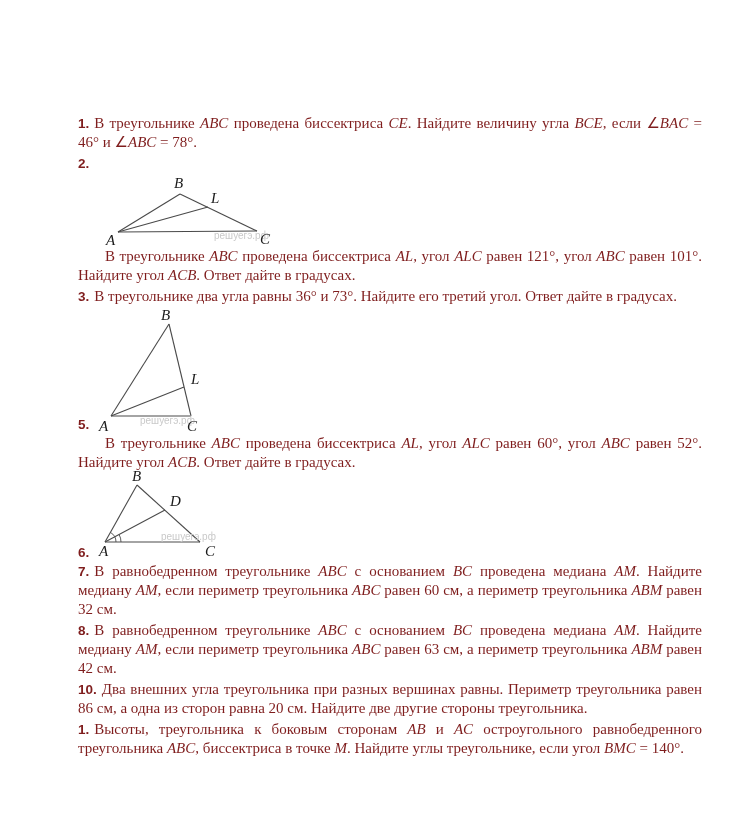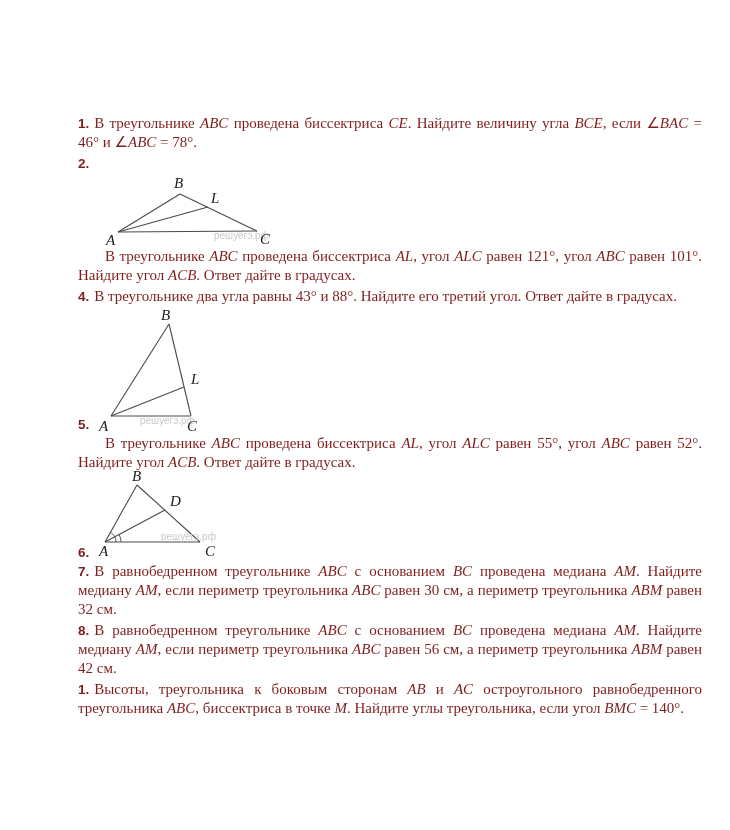--- a/index.html
+++ b/index.html
@@ -66,59 +66,60 @@
       <text class="wm" x="116" y="64">решуегэ.рф</text>
       <text class="vlabel" x="8" y="70">A</text>
       <text class="vlabel" x="76" y="13">B</text>
       <text class="vlabel" x="113" y="28">L</text>
       <text class="vlabel" x="162" y="69">C</text>
     </svg>
   </div>
 
   <p class="prob indent"><span><span>В треугольнике </span><i>ABC</i><span> проведена биссектриса </span><i>AL</i><span>, угол </span><i>ALC</i><span> равен 121°, угол </span><i>ABC</i><span> равен 101°. Найдите угол </span><i>ACB</i><span>. Ответ дайте в градусах.</span></span></p>
 
+  <p class="prob"><b class="pnum">3.</b><span><span>В треугольнике два угла равны 36° и 73°. Найдите его третий угол. Ответ дайте в градусах.</span></span></p>
 
-  <p class="prob"><b class="pnum">4.</b><span><span>В треугольнике два угла равны 43° и 88°. Найдите его третий угол. Ответ дайте в градусах.</span></span></p>
 
   <div class="fig fig-d2">
     <svg width="140" height="126" viewBox="0 0 140 126">
       <line class="tri-line" x1="15" y1="108" x2="73" y2="16"></line>
       <line class="tri-line" x1="73" y1="16" x2="95" y2="108"></line>
       <line class="tri-line" x1="15" y1="108" x2="95" y2="108"></line>
       <line class="tri-line" x1="15" y1="108" x2="88" y2="79"></line>
       <text class="wm" x="44" y="116">решуегэ.рф</text>
       <text class="vlabel" x="3" y="123">A</text>
       <text class="vlabel" x="65" y="12">B</text>
       <text class="vlabel" x="95" y="76">L</text>
       <text class="vlabel" x="91" y="123">C</text>
     </svg>
     <span class="fignum">5.</span>
   </div>
 
-  <p class="prob indent"><span><span>В треугольнике </span><i>ABC</i><span> проведена биссектриса </span><i>AL</i><span>, угол </span><i>ALC</i><span> равен 55°, угол </span><i>ABC</i><span> равен 52°. Найдите угол </span><i>ACB</i><span>. Ответ дайте в градусах.</span></span></p>
+  <p class="prob indent"><span><span>В треугольнике </span><i>ABC</i><span> проведена биссектриса </span><i>AL</i><span>, угол </span><i>ALC</i><span> равен 60°, угол </span><i>ABC</i><span> равен 52°. Найдите угол </span><i>ACB</i><span>. Ответ дайте в градусах.</span></span></p>
 
   <div class="fig fig-d3">
     <svg width="150" height="92" viewBox="0 0 150 92">
       <line class="tri-line" x1="10" y1="72" x2="42" y2="15"></line>
       <line class="tri-line" x1="42" y1="15" x2="105" y2="72"></line>
       <line class="tri-line" x1="10" y1="72" x2="105" y2="72"></line>
       <line class="tri-line" x1="10" y1="72" x2="70" y2="40"></line>
       <path class="arc" d="M15.4 62.4 A11 11 0 0 1 21 72"></path>
       <path class="arc" d="M24.1 64.5 A16 16 0 0 1 26 72"></path>
       <text class="wm" x="66" y="70">решуегэ.рф</text>
       <text class="vlabel" x="4" y="86">A</text>
       <text class="vlabel" x="37" y="11">B</text>
       <text class="vlabel" x="75" y="36">D</text>
       <text class="vlabel" x="110" y="86">C</text>
     </svg>
     <span class="fignum">6.</span>
   </div>
 
 
-  <p class="prob"><b class="pnum">7.</b><span><span>В равнобедренном треугольнике </span><i>ABC</i><span> с основанием </span><i>BC</i><span> проведена медиана </span><i>AM</i><span>. Найдите медиану </span><i>AM</i><span>, если периметр треугольника </span><i>ABC</i><span> равен 30 см, а периметр треугольника </span><i>ABM</i><span> равен 32 см.</span></span></p>
+  <p class="prob"><b class="pnum">7.</b><span><span>В равнобедренном треугольнике </span><i>ABC</i><span> с основанием </span><i>BC</i><span> проведена медиана </span><i>AM</i><span>. Найдите медиану </span><i>AM</i><span>, если периметр треугольника </span><i>ABC</i><span> равен 60 см, а периметр треугольника </span><i>ABM</i><span> равен 32 см.</span></span></p>
 
-  <p class="prob"><b class="pnum">8.</b><span><span>В равнобедренном треугольнике </span><i>ABC</i><span> с основанием </span><i>BC</i><span> проведена медиана </span><i>AM</i><span>. Найдите медиану </span><i>AM</i><span>, если периметр треугольника </span><i>ABC</i><span> равен 56 см, а периметр треугольника </span><i>ABM</i><span> равен 42 см.</span></span></p>
+  <p class="prob"><b class="pnum">8.</b><span><span>В равнобедренном треугольнике </span><i>ABC</i><span> с основанием </span><i>BC</i><span> проведена медиана </span><i>AM</i><span>. Найдите медиану </span><i>AM</i><span>, если периметр треугольника </span><i>ABC</i><span> равен 63 см, а периметр треугольника </span><i>ABM</i><span> равен 42 см.</span></span></p>
 
 
+  <p class="prob"><b class="pnum">10.</b><span><span>Два внешних угла треугольника при разных вершинах равны. Периметр треугольника равен 86 см, а одна из сторон равна 20 см. Найдите две другие стороны треугольника.</span></span></p>
 
-  <p class="prob"><b class="pnum">1.</b><span><span>Высоты, треугольника к боковым сторонам </span><i>AB</i><span> и </span><i>AC</i><span> остроугольного равнобедренного треугольника </span><i>ABC</i><span>, биссектриса в точке </span><i>M</i><span>. Найдите углы треугольника, если угол </span><i>BMC</i><span> = 140°.</span></span></p>
+  <p class="prob"><b class="pnum">1.</b><span><span>Высоты, треугольника к боковым сторонам </span><i>AB</i><span> и </span><i>AC</i><span> остроугольного равнобедренного треугольника </span><i>ABC</i><span>, биссектриса в точке </span><i>M</i><span>. Найдите углы треугольнике, если угол </span><i>BMC</i><span> = 140°.</span></span></p>
 
 </div>
 
 </body></html>

